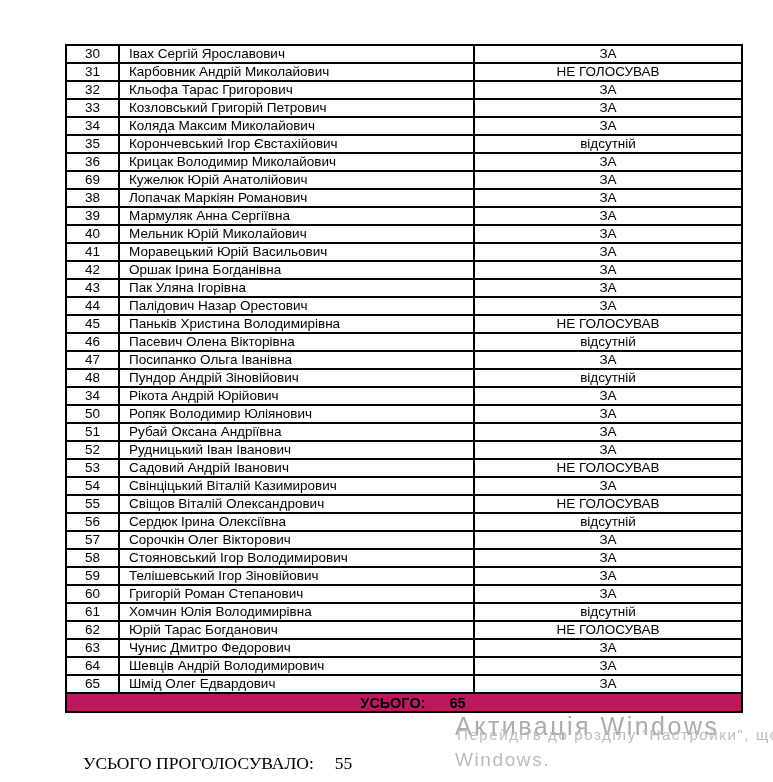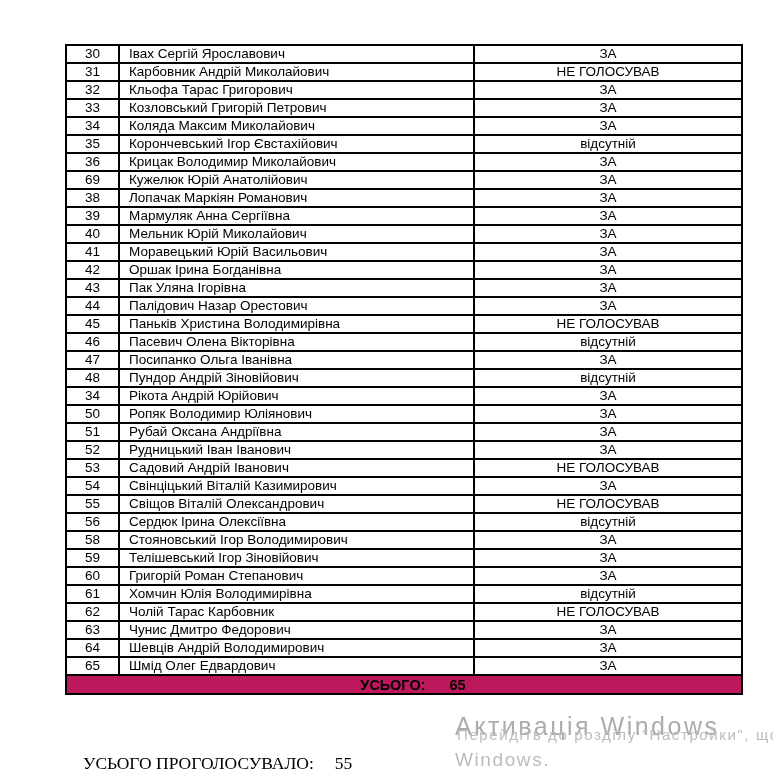--- a/index.html
+++ b/index.html
@@ -269,20 +269,25 @@
     <td class="c-name">Свіщов Віталій Олександрович</td>
     <td class="c-vote">НЕ ГОЛОСУВАВ</td>
   </tr>
 
   <tr>
     <td class="c-num">56</td>
     <td class="c-name">Сердюк Ірина Олексіївна</td>
     <td class="c-vote">відсутній</td>
   </tr>
 
+  <tr>
+    <td class="c-num">57</td>
+    <td class="c-name">Сорочкін Олег Вікторович</td>
+    <td class="c-vote">ЗА</td>
+  </tr>
 
   <tr>
     <td class="c-num">58</td>
     <td class="c-name">Стояновський Ігор Володимирович</td>
     <td class="c-vote">ЗА</td>
   </tr>
 
   <tr>
     <td class="c-num">59</td>
     <td class="c-name">Телішевський Ігор Зіновійович</td>
@@ -296,21 +301,21 @@
   </tr>
 
   <tr>
     <td class="c-num">61</td>
     <td class="c-name">Хомчин Юлія Володимирівна</td>
     <td class="c-vote">відсутній</td>
   </tr>
 
   <tr>
     <td class="c-num">62</td>
-    <td class="c-name">Чолій Тарас Карбовник</td>
+    <td class="c-name">Юрій Тарас Богданович</td>
     <td class="c-vote">НЕ ГОЛОСУВАВ</td>
   </tr>
 
   <tr>
     <td class="c-num">63</td>
     <td class="c-name">Чунис Дмитро Федорович</td>
     <td class="c-vote">ЗА</td>
   </tr>
 
   <tr>

